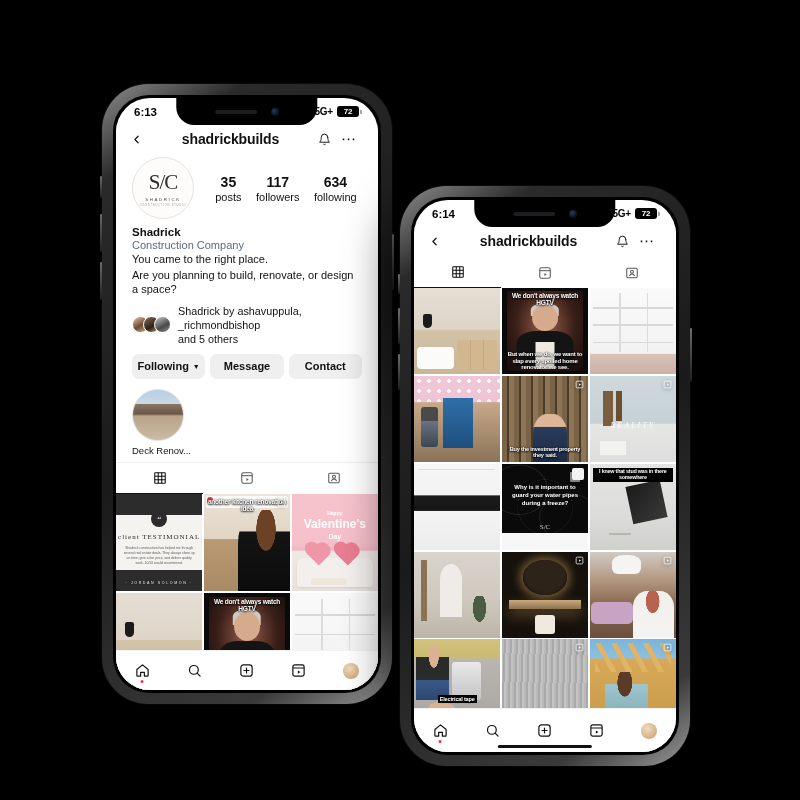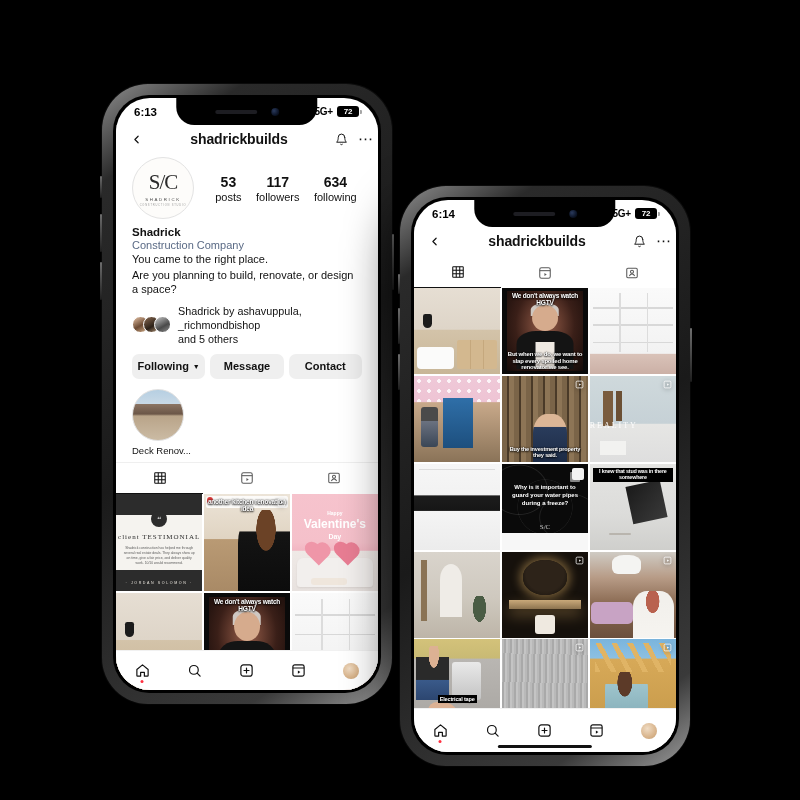--- a/index.html
+++ b/index.html
@@ -71,21 +71,21 @@
   .batt-body {
     width: 22px; height: 11px; border-radius: 3px; background: #000;
     display:flex; align-items:center; justify-content:center;
     color:#fff; font-size: 8px; font-weight: bold; letter-spacing:-0.3px;
   }
   .batt-cap { width: 2px; height: 4px; background: rgba(0,0,0,.35); border-radius: 0 1px 1px 0; margin-left:1px; }
 
   
   .ig-header {
     display: flex; align-items: center; justify-content: space-between;
-    padding: 6px 4px 8px 14px; background: #fff;
+    padding: 6px 21px 8px 14px; background: #fff;
   }
   .ig-title { font-size: 14px; font-weight: bold; color: #111; letter-spacing: -0.1px; }
   .hdr-right { display: flex; align-items: center; gap: 10px; }
   .icon-btn { display: flex; align-items: center; justify-content: center; color: #111; }
   .dots { font-size: 15px; line-height: 10px; letter-spacing: 1px; color:#111; }
 
   
   .profile-row { display: flex; align-items: center; padding: 2px 14px 0 16px; }
   .avatar-ring {
     width: 62px; height: 62px; border-radius: 50%;
@@ -247,22 +247,22 @@
   .art-office { position:absolute; inset:0;
     background: repeating-linear-gradient(90deg,#7a6448 0 6%, #4a3a28 6% 8%, #8d7556 8% 14%);}
   .art-office .man { position:absolute; bottom:0; left:36%; width:40%; height:56%;
     background: linear-gradient(180deg,#dcb696 0 26%, #2a3c5c 27%, #1c2b45 100%); border-radius:40% 40% 0 0;}
 
   .art-reality { position:absolute; inset:0;
     background: linear-gradient(180deg,#cfd9dc 0%,#c6d1d6 55%,#e6e6e4 56%,#dedede 100%);}
   .art-reality .towel { position:absolute; top:18%; left:16%; width:11%; height:40%; background:#7a5c3e;}
   .art-reality .towel2 { position:absolute; top:18%; left:30%; width:8%; height:34%; background:#6b4f34;}
   .art-reality .bench { position:absolute; bottom:8%; left:12%; width:30%; height:16%; background:#f2f2f0;}
-  .art-reality .rtxt { position:absolute; top:52%; left:0; right:0; 
-    color:#fdfdfd; font-family:"Liberation Serif",serif; letter-spacing:2px;}
+  .art-reality .rtxt { position:absolute; top:52%; left:0; right:0; text-align:center;
+    color:#fdfdfd; font-family:"Liberation Serif",serif; letter-spacing:2px;font-style:italic;}
 
   .art-whitekitchen { position:absolute; inset:0;
     background: linear-gradient(180deg,#f6f6f6 0%,#f2f2f2 36%,#1c1c1c 37%,#161616 54%,#f4f4f4 55%,#ececec 100%);}
   .art-whitekitchen .cabline { position:absolute; top:6%; left:6%; right:6%; height:1.4px; background:#dcdcdc;}
 
   .art-freeze { position:absolute; inset:0; background:#0a0a0a; }
   .art-freeze .swirl { position:absolute; inset:0;
     background:
       radial-gradient(ellipse at 20% 30%, transparent 28%, rgba(255,255,255,.10) 29%, transparent 30%),
       radial-gradient(ellipse at 78% 62%, transparent 30%, rgba(255,255,255,.09) 31%, transparent 32%),
@@ -398,21 +398,21 @@
         </div>
 
         <div class="profile-row">
           <div class="avatar-ring">
             <div class="logo-sc">S/C</div>
             <div class="logo-name">SHADRICK</div>
             <div class="logo-sub">CONSTRUCTION STUDIO</div>
           </div>
           <div class="stats">
             <div class="stat">
-              <div class="num">53</div>
+              <div class="num">35</div>
               <div class="lbl">posts</div>
             </div>
             <div class="stat">
               <div class="num">117</div>
               <div class="lbl">followers</div>
             </div>
             <div class="stat">
               <div class="num">634</div>
               <div class="lbl">following</div>
             </div>

